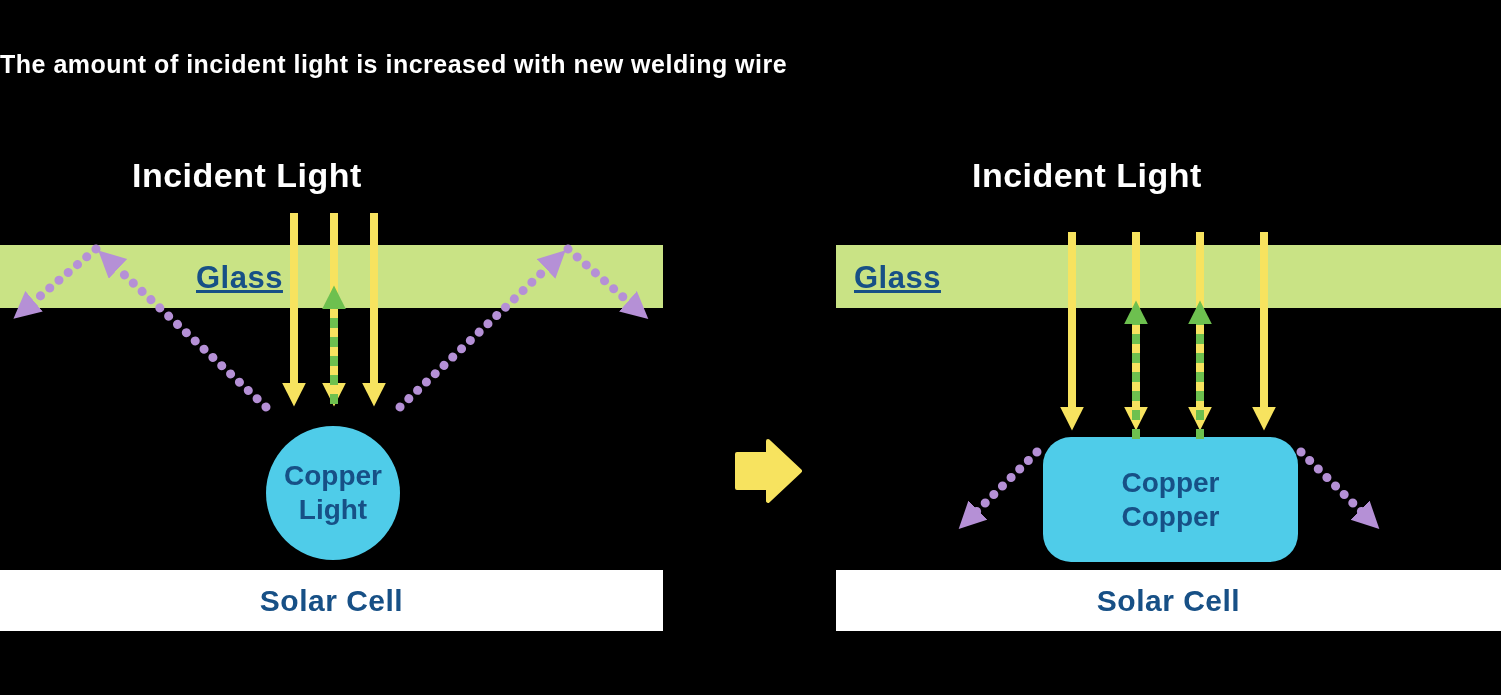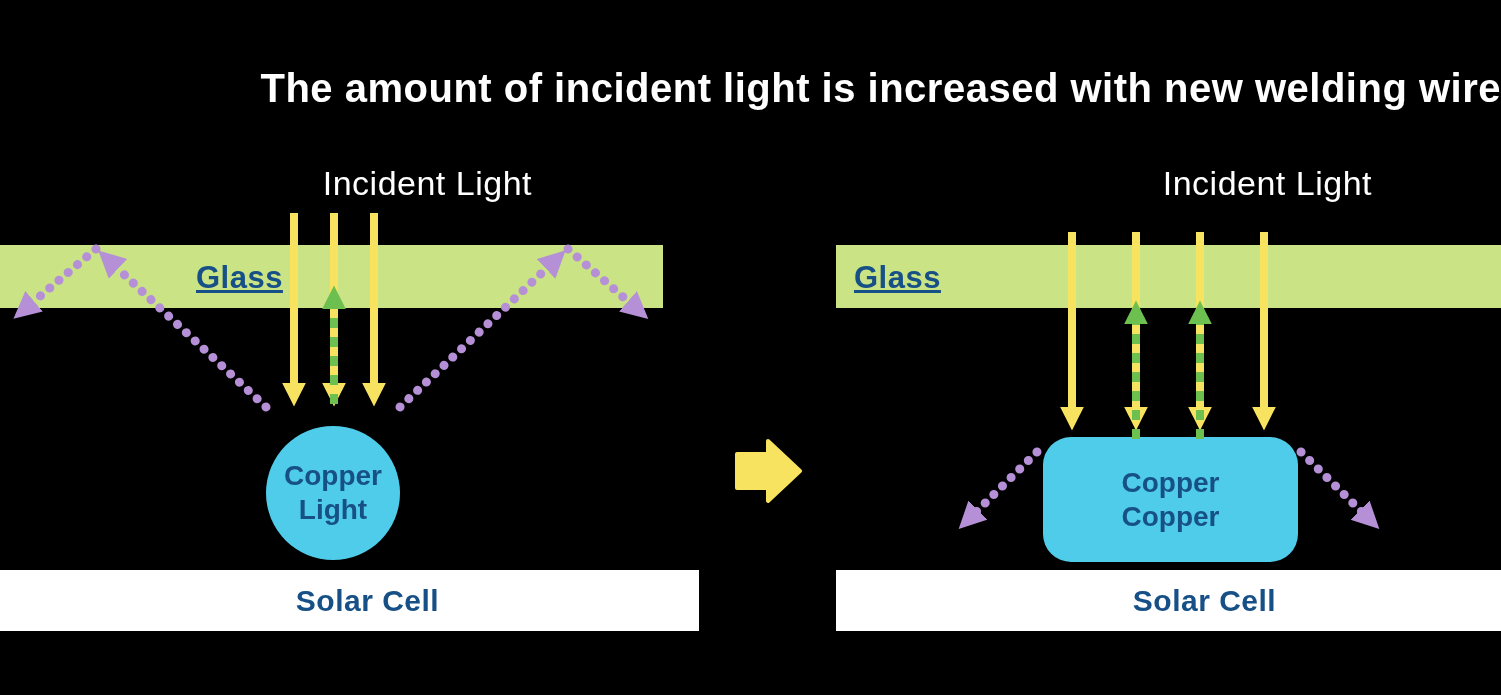--- a/index.html
+++ b/index.html
@@ -11,36 +11,36 @@
     position: relative;
     width: 1501px;
     height: 695px;
     background: #000;
     overflow: hidden;
     font-family: "Liberation Sans", sans-serif;
   }
   .title {
     position: absolute;
     left: 0;
-    top: 66px;
+    top: 50px;
     width: 1501px;
-    text-align: right;
+    text-align: left;
     color: #ffffff;
-    font-size: 40px;
+    font-size: 25px;
     font-weight: 700;
     letter-spacing: 0.5px;
   }
   .panel-label {
     position: absolute;
-    top: 164px;
+    top: 156px;
     width: 400px;
-    text-align: right;
+    text-align: left;
     color: #ffffff;
     font-size: 34px;
-    font-weight: 400;
+    font-weight: 700;
     letter-spacing: 0.5px;
   }
   .il-left  { left: 132px; }
   .il-right { left: 972px; }
 
   .glass {
     position: absolute;
     top: 245px;
     height: 63px;
     background: #c9e385;
@@ -101,21 +101,20 @@
     top: 570px;
     height: 61px;
     background: #ffffff;
     color: #175086;
     display: flex;
     align-items: center;
     justify-content: center;
     font-size: 30px;
     font-weight: 700;
     letter-spacing: 0.5px;
-    padding-left: 36px;
   }
   .solar-left  { left: 0;     width: 663px; }
   .solar-right { left: 836px; width: 665px; }
 
   svg.arrows {
     position: absolute;
     left: 0;
     top: 0;
   }
 </style>

